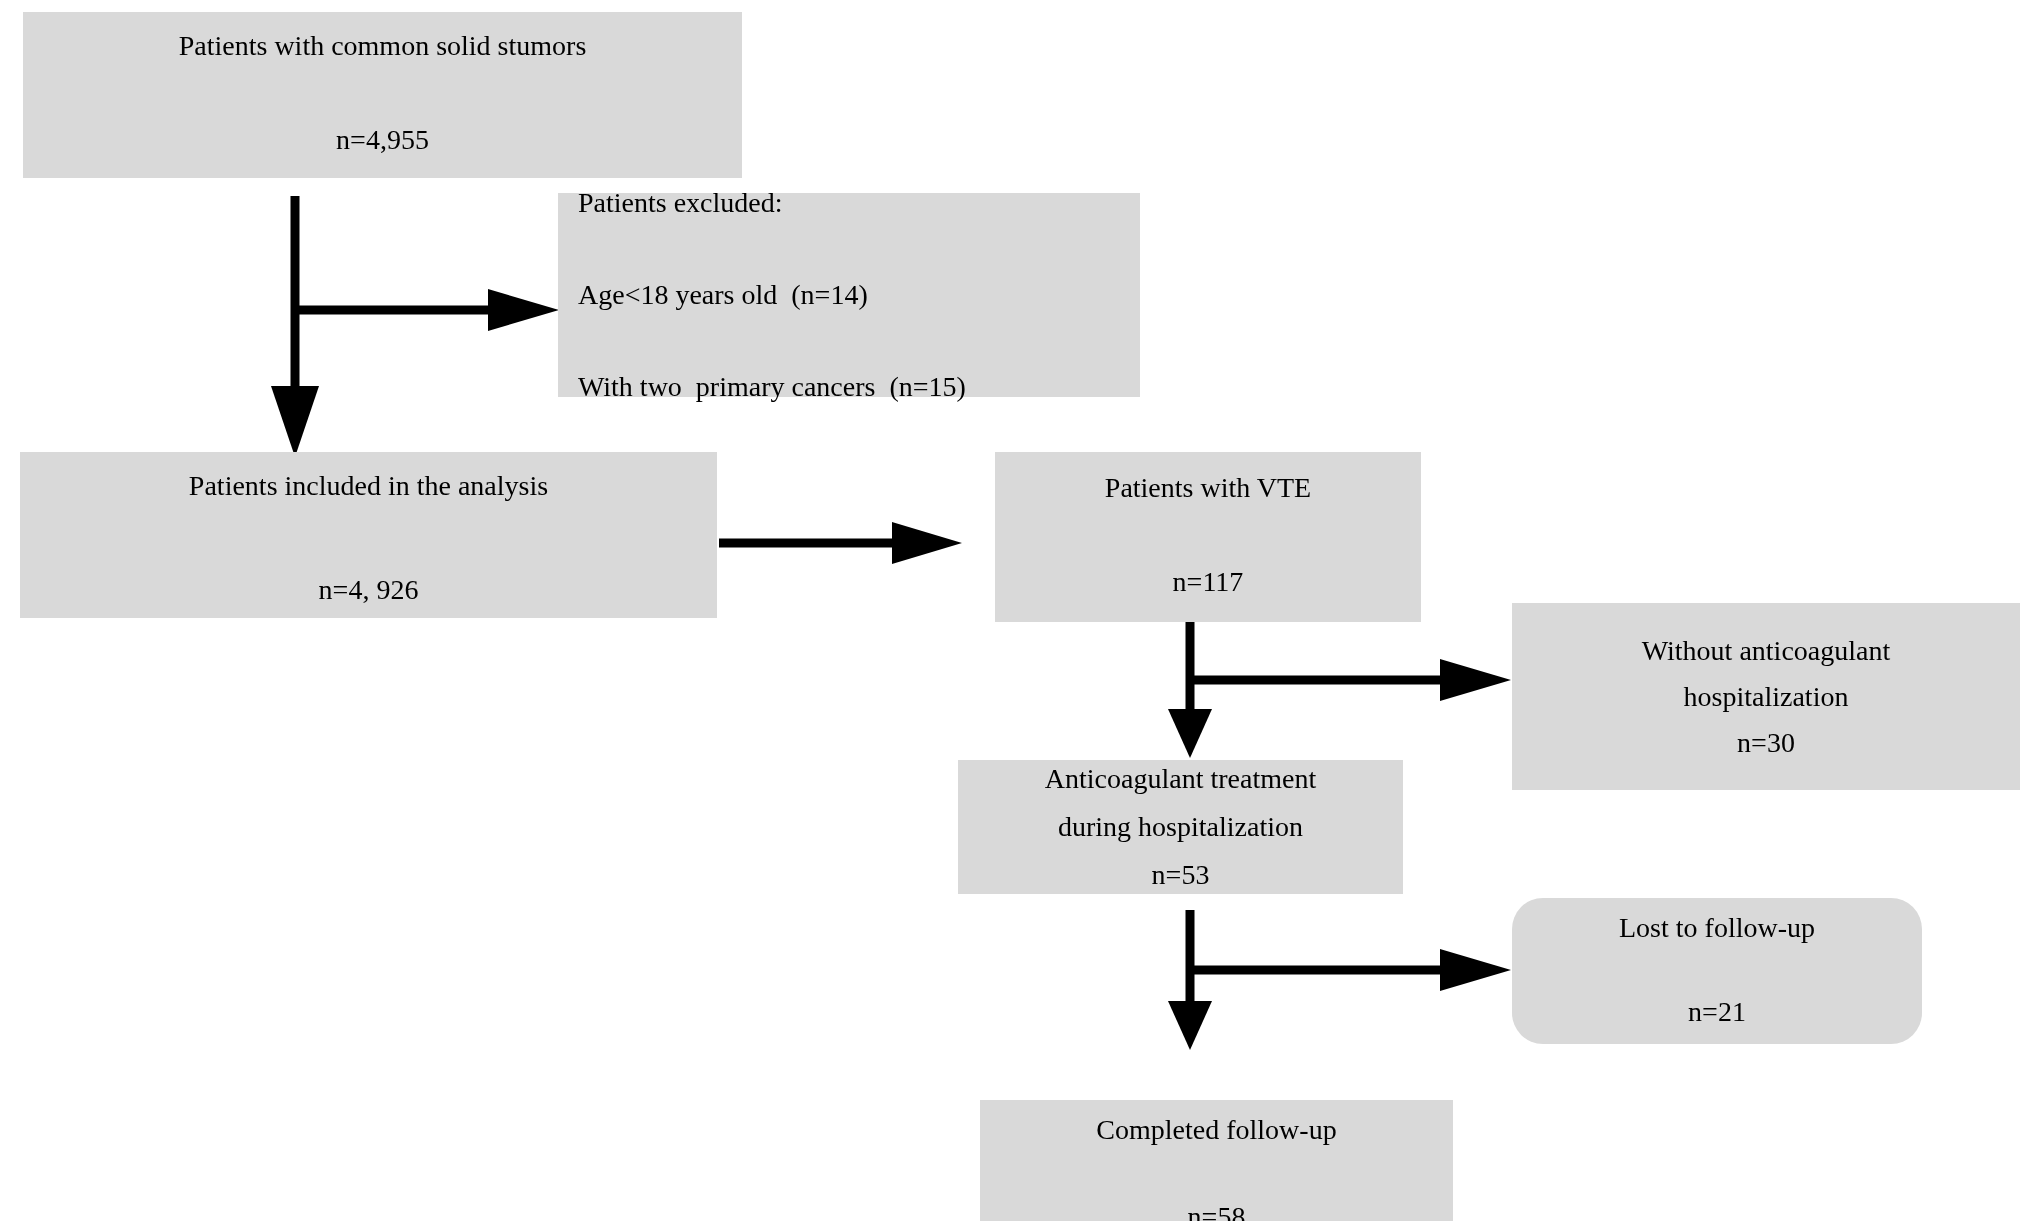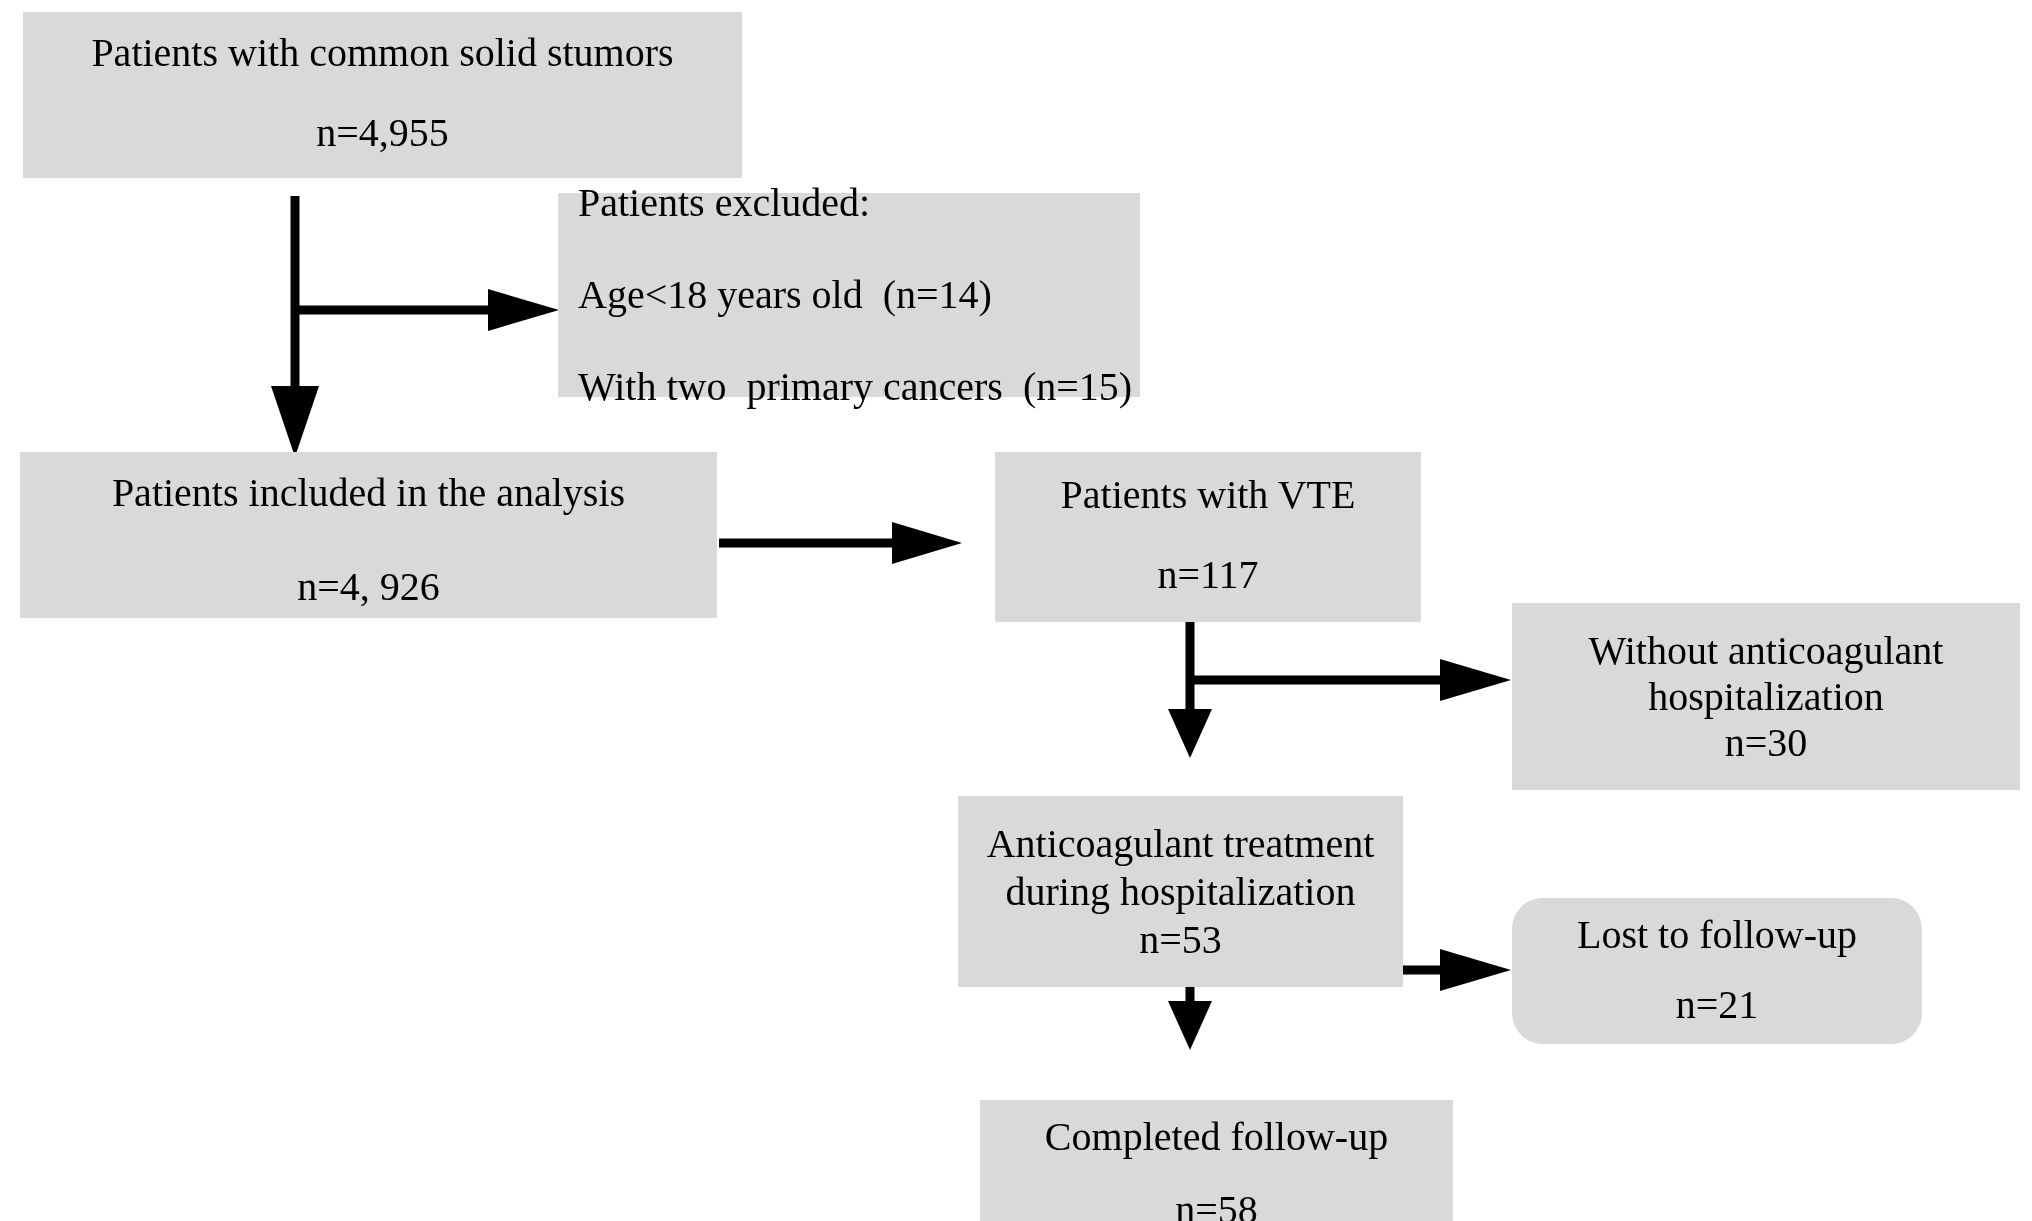--- a/index.html
+++ b/index.html
@@ -15,38 +15,38 @@
     font-family: "Liberation Serif", "DejaVu Serif", serif;
     color: #000000;
     overflow: hidden;
   }
   .box {
     position: absolute;
     background: #d9d9d9;
     display: flex;
     flex-direction: column;
     box-sizing: border-box;
-    font-size: 40px;
+    font-size: 28px;
     line-height: 1.15;
   }
   .box .line {
     white-space: pre-wrap;
   }
   .center-text { align-items: center; text-align: center; }
   .left-text   { align-items: flex-start; text-align: left; }
 
   
   .two-line { justify-content: space-between; }
 
   #box-solid-tumors { left: 23px;  top: 12px;   width: 719px; height: 166px; padding: 18px 0 22px 0; }
   #box-excluded     { left: 558px; top: 193px;  width: 582px; height: 204px; justify-content: center; padding-left: 20px; line-height: 68px; gap: 24px; }
-  #box-included     { left: 20px;  top: 452px;  width: 697px; height: 166px; padding: 18px 0 18px 0; gap: 48px; }
+  #box-included     { left: 20px;  top: 452px;  width: 697px; height: 166px; padding: 18px 0 12px 0; gap: 48px; }
   #box-vte          { left: 962px; top: 452px;  width: 426px; height: 170px; padding: 20px 0 24px 0; margin-left: 33px; }
   #box-without-ac   { left: 1512px; top: 603px; width: 508px; height: 187px; justify-content: center; line-height: 46px; }
-  #box-ac-treatment { left: 958px; top: 760px;  width: 445px; height: 191px; justify-content: center; line-height: 48px; margin-top: 36px; }
+  #box-ac-treatment { left: 958px; top: 760px;  width: 445px; height: 134px; justify-content: center; line-height: 48px; }
   #box-lost         { left: 1512px; top: 898px; width: 410px; height: 146px; padding: 14px 0 16px 0; border-radius: 31px; }
   #box-completed    { left: 980px; top: 1052px; width: 473px; height: 151px; padding: 14px 0 18px 0; margin-top: 48px; }
 
   #arrows {
     position: absolute;
     left: 0; top: 0;
     width: 2032px;
     height: 1221px;
     pointer-events: none;
   }

